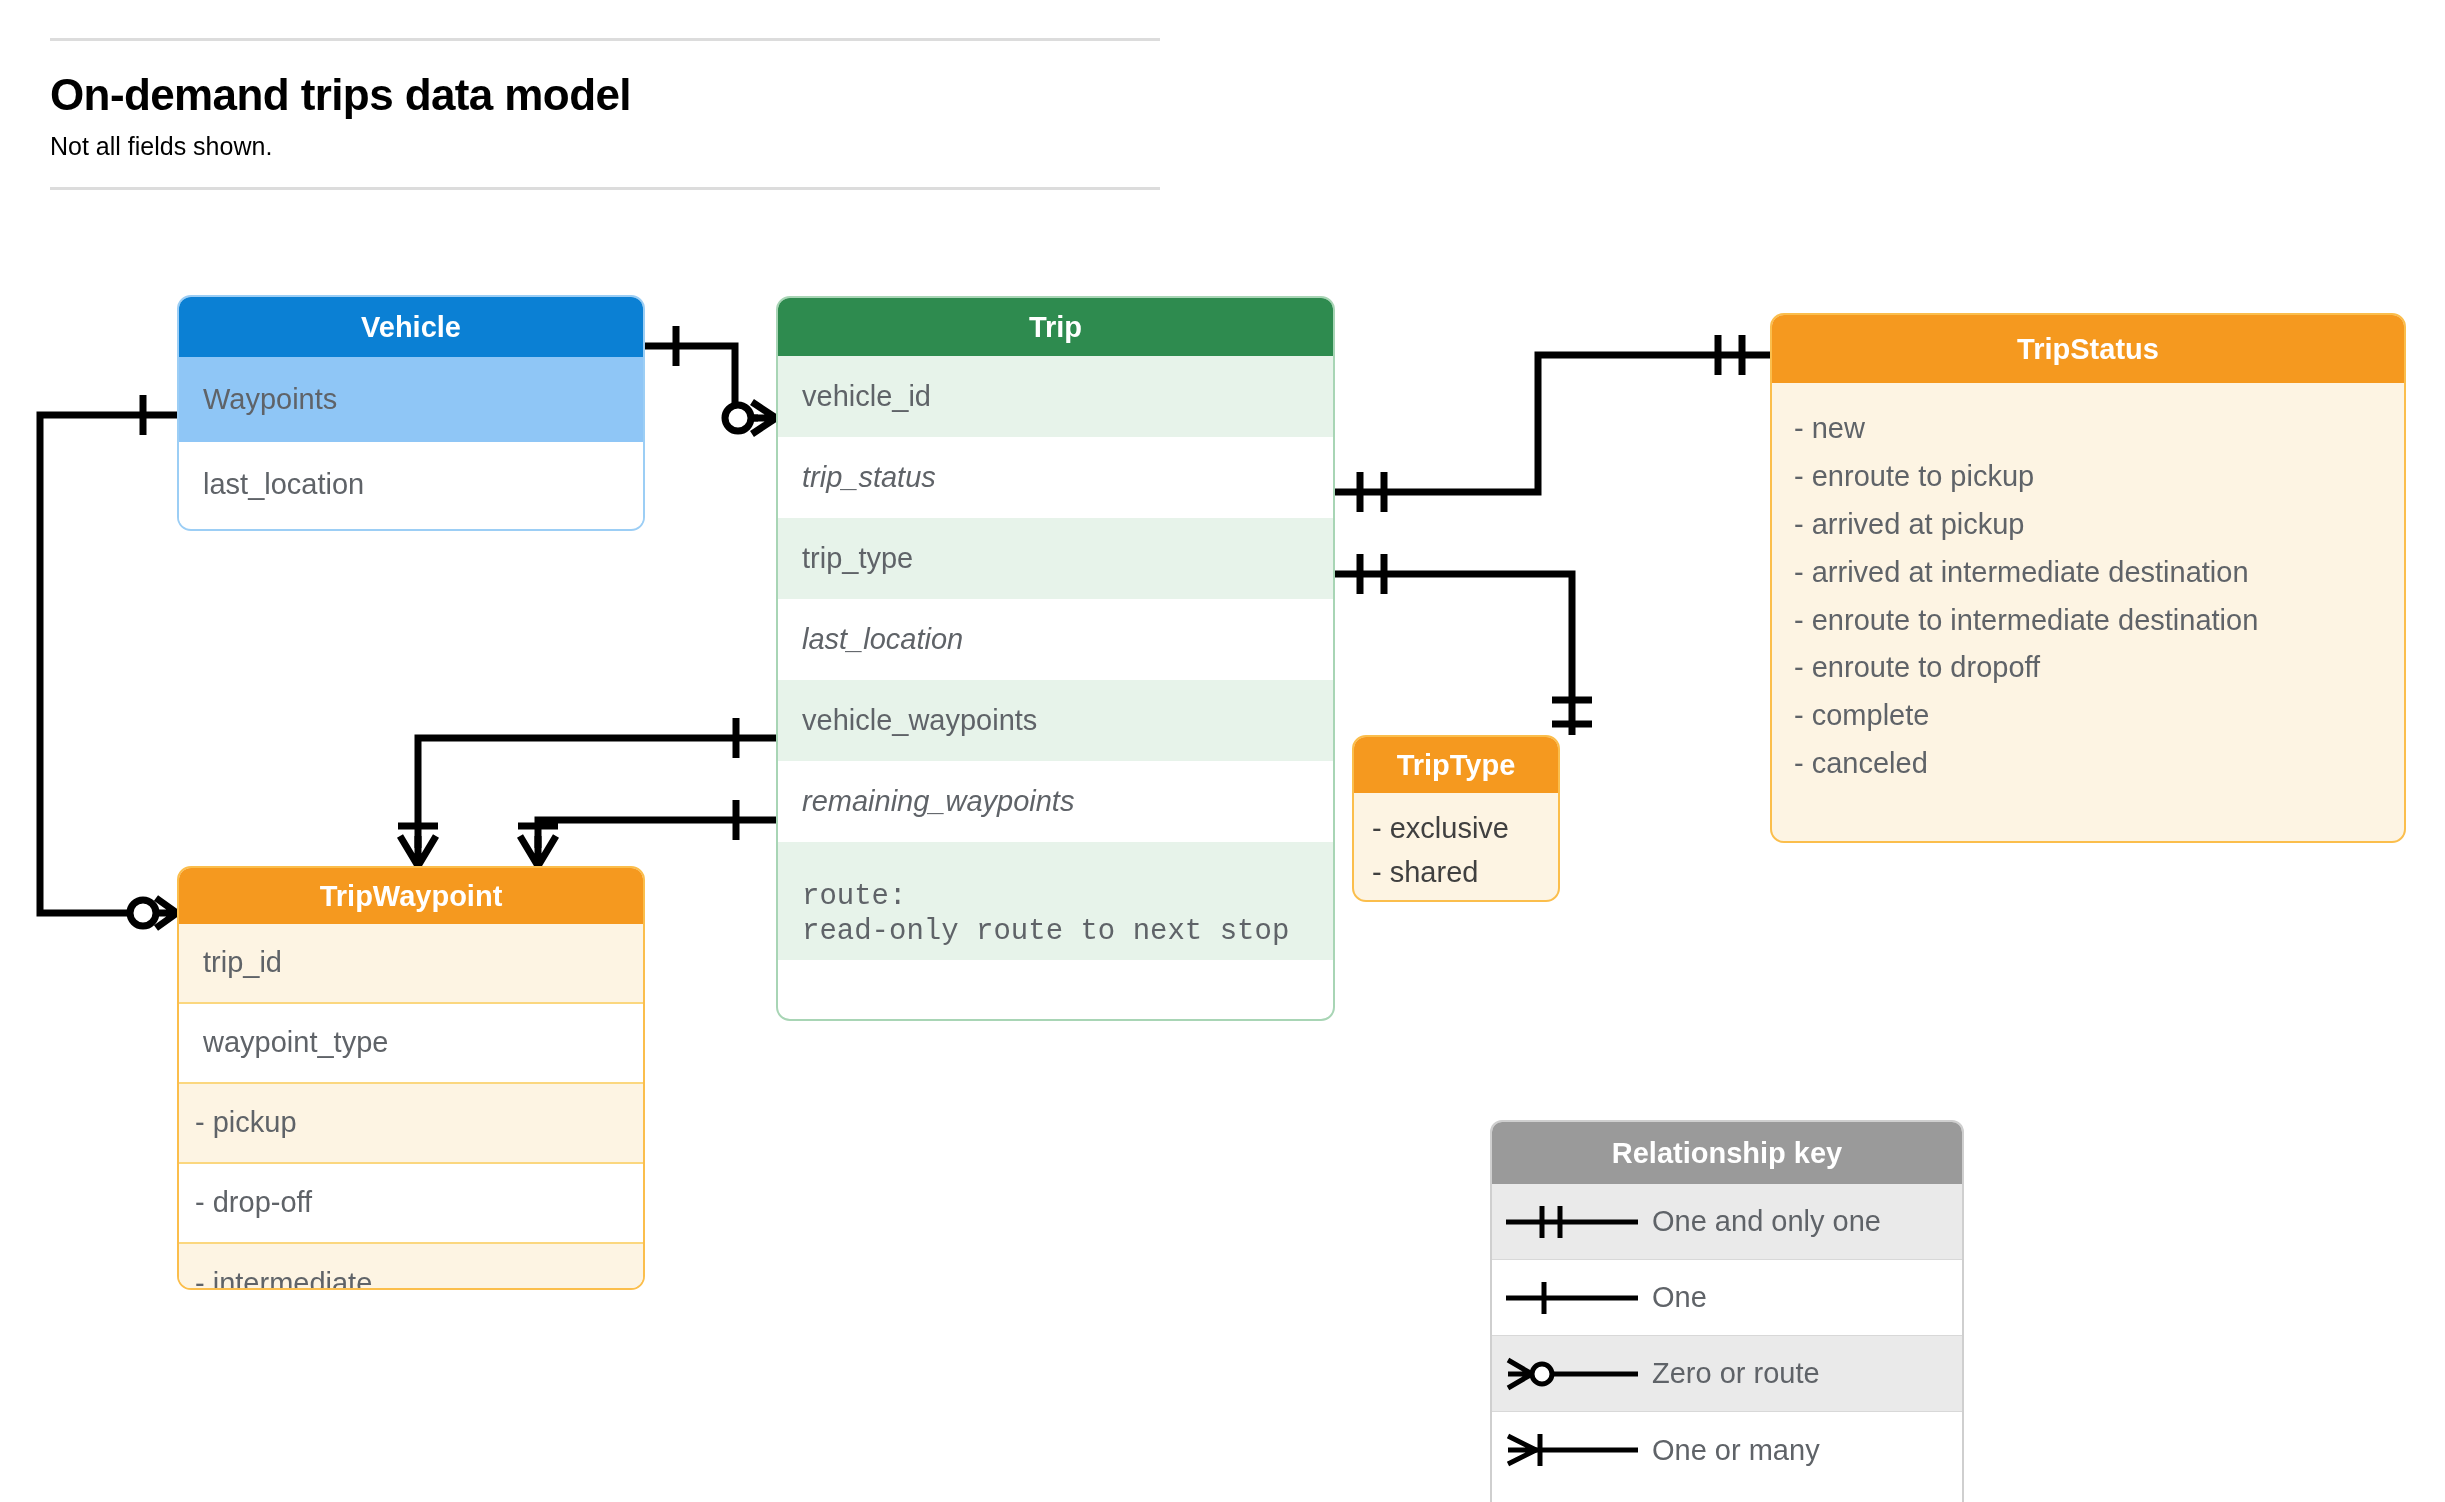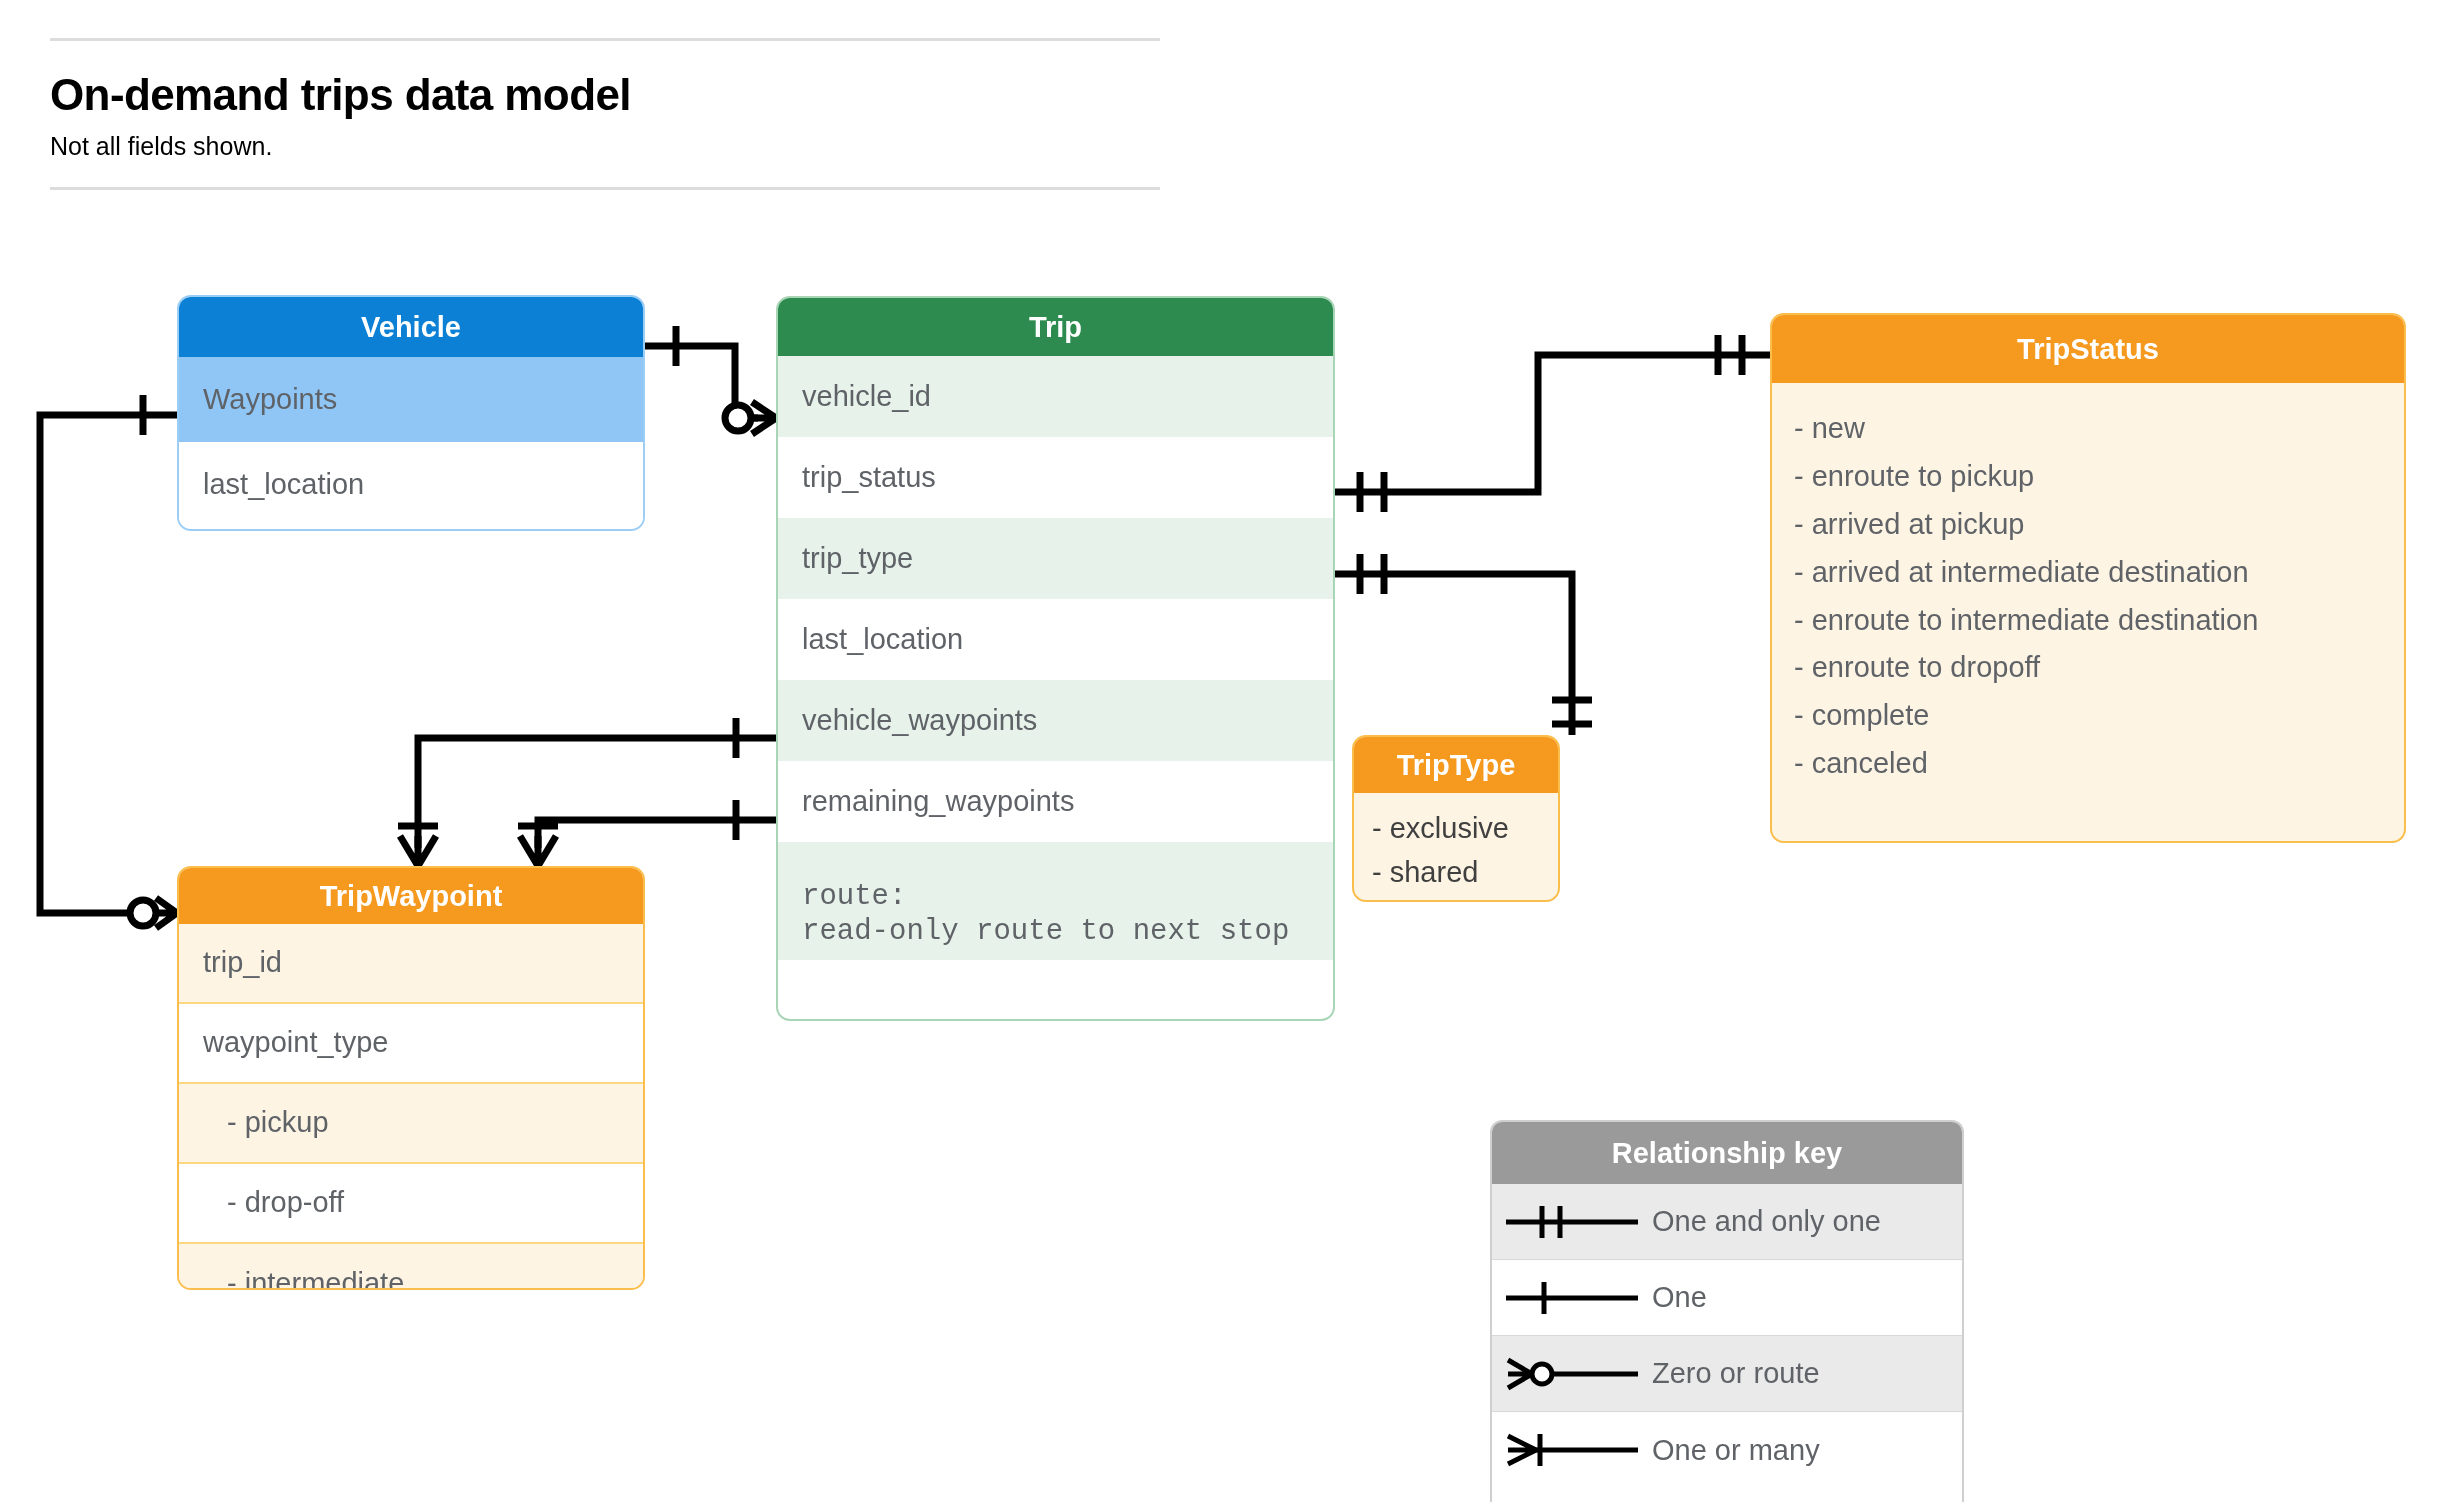--- a/index.html
+++ b/index.html
@@ -97,21 +97,21 @@
   #entity-vehicle .ent-header { background: #0b80d4; height: 60px; }
   #entity-vehicle .row-waypoints { background: #8fc6f6; height: 85px; }
   #entity-vehicle .row-last-location { background: #ffffff; height: 85px; }
 
   
   #entity-trip { left: 776px; top: 296px; width: 559px; height: 725px;
     border: 2px solid #a8d5b5; background: #ffffff; }
   #entity-trip .ent-header { background: #2e8b4f; height: 58px; }
   #entity-trip .r { height: 81px; }
   #entity-trip .r.alt { background: #e7f3ea; }
-  #entity-trip .r.plain { background: #ffffff; }
+  #entity-trip .r.plain { background: #ffffff; font-style: italic; }
   #entity-trip .r.tall { height: 118px; align-items: flex-start; padding-top: 26px;
     flex-direction: column; justify-content: center; font-family: Liberation Mono, monospace; }
   #entity-trip .r.tall span { display: block; }
 
   
   #entity-tripstatus { left: 1770px; top: 313px; width: 636px; height: 530px;
     border: 2px solid #fbbe4c; background: #fdf4e3; }
   #entity-tripstatus .ent-header { background: #f5991f; height: 68px; }
   #entity-tripstatus .enum-list { padding: 22px 0 0 22px; }
   #entity-tripstatus .enum-item { font-size: 29px; color: #5f6368; line-height: 1.1;
@@ -127,21 +127,21 @@
 
   
   #entity-tripwaypoint { left: 177px; top: 866px; width: 468px; height: 424px;
     border: 2px solid #fbbe4c; background: #ffffff; }
   #entity-tripwaypoint .ent-header { background: #f5991f; height: 56px; }
   #entity-tripwaypoint .r { height: 80px; border-bottom: 2px solid #fbd77f;
     font-size: 29px; }
   #entity-tripwaypoint .r.last { border-bottom: none; }
   #entity-tripwaypoint .r.alt { background: #fdf4e3; }
   #entity-tripwaypoint .r.plain { background: #ffffff; }
-  #entity-tripwaypoint .r.indent { padding-left: 48px; }
+  #entity-tripwaypoint .r.indent { padding-left: 16px; }
 
   
   #relationship-key { position: absolute; left: 1490px; top: 1120px;
     width: 470px; height: 400px; border: 2px solid #cfcfcf;
     border-radius: 12px; overflow: hidden; background: #ffffff; }
   #relationship-key .key-header { background: #9a9a9a; color: #ffffff;
     height: 62px; display: flex; align-items: center; justify-content: center;
     font-size: 29px; font-weight: bold; }
   #relationship-key .key-row { height: 76px; display: flex; align-items: center;
     border-bottom: 1px solid #d8d8d8; box-sizing: border-box; }

